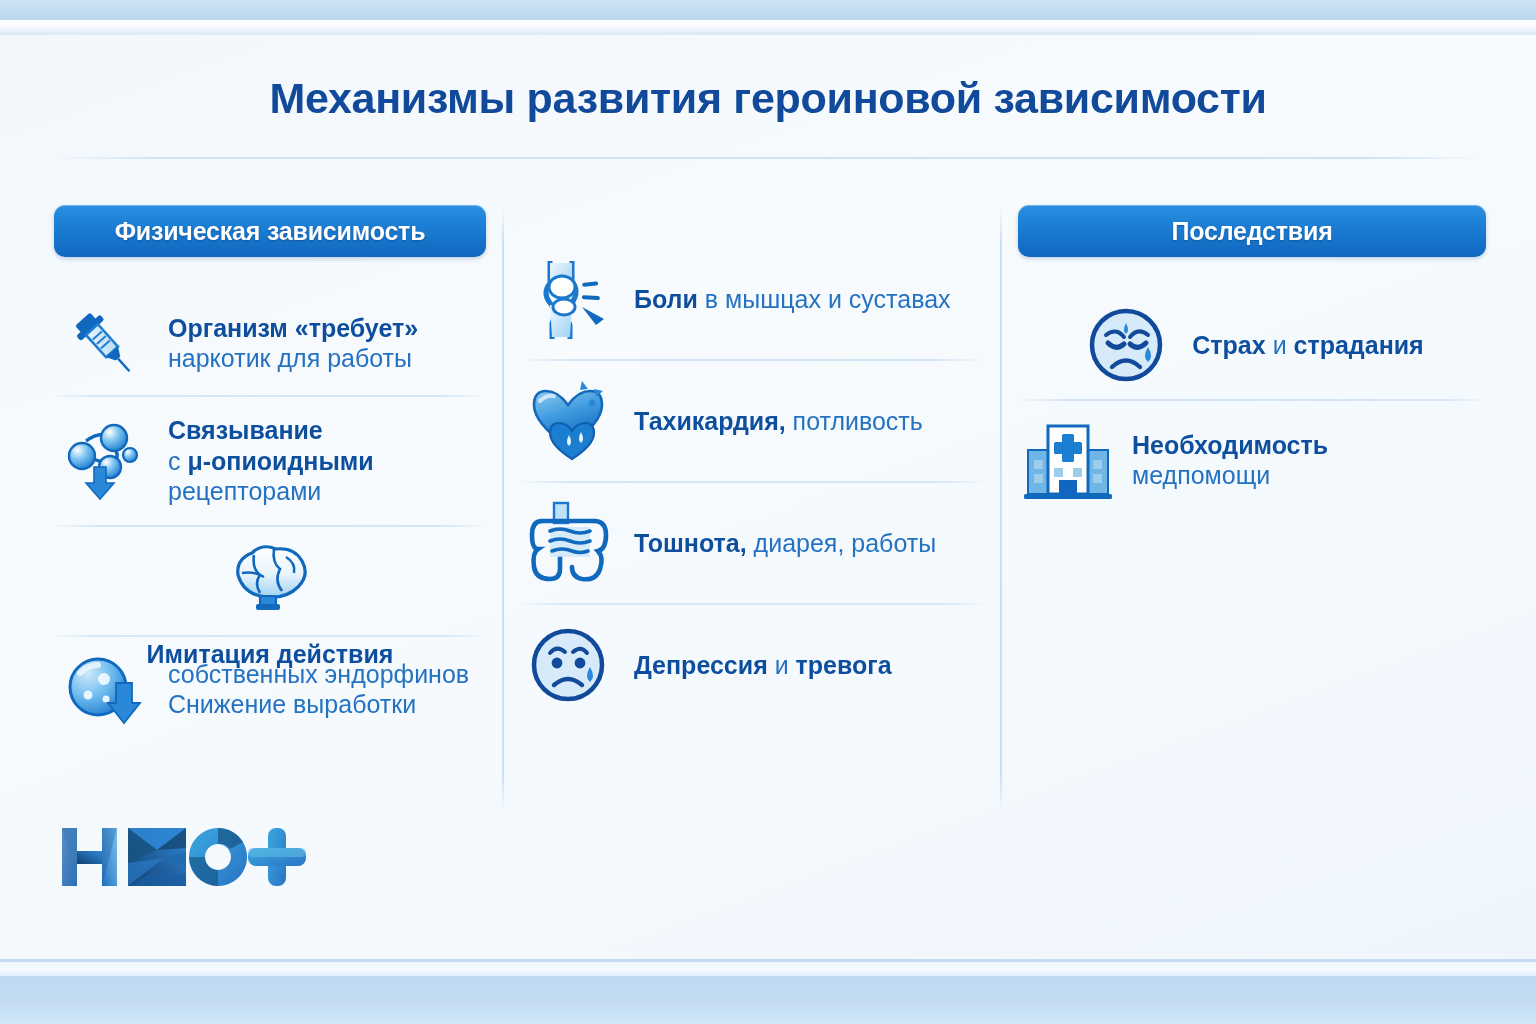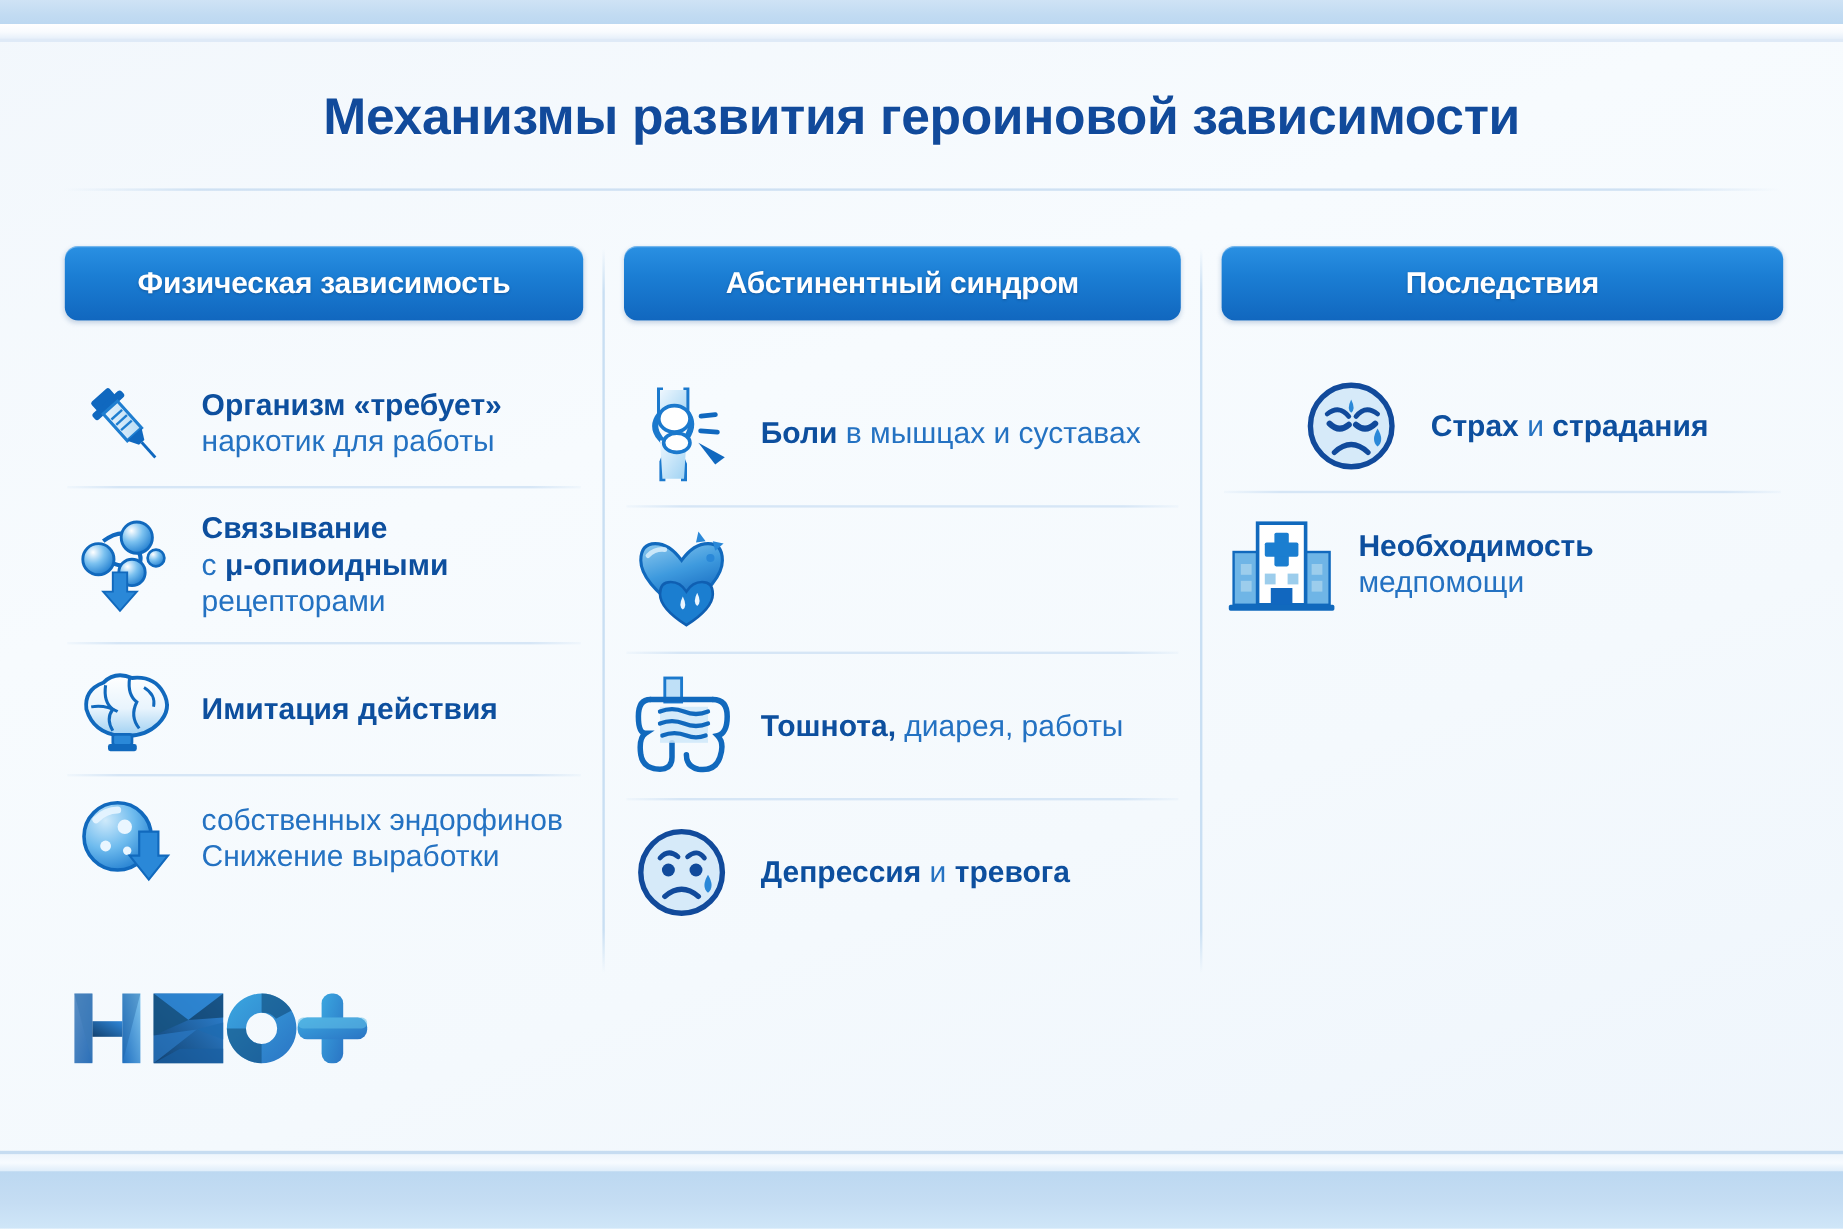--- a/index.html
+++ b/index.html
@@ -66,21 +66,21 @@
   .col-3 { left: 1018px; width: 468px; }
 
   .vdiv {
     position: absolute; top: 2px; width: 2px; height: 604px;
     background: linear-gradient(180deg, rgba(200,222,243,0) 0%, #c9dff3 6%, #c9dff3 94%, rgba(200,222,243,0) 100%);
   }
   .vdiv-a { left: 502px; }
   .vdiv-b { left: 1000px; }
 
   .col-header {
-    height: 62px;
+    height: 52px;
     border-radius: 11px;
     background: linear-gradient(180deg, #2a90e3 0%, #1b7ed4 40%, #1167bf 100%);
     box-shadow: 0 2px 4px rgba(20,70,130,0.22), inset 0 1px 0 rgba(255,255,255,0.35);
     display: flex; align-items: center; justify-content: center;
     color: #ffffff; font-size: 25px; font-weight: bold;
     letter-spacing: -0.2px;
     text-shadow: 0 1px 2px rgba(10,50,100,0.45);
   }
 
   .items { margin-top: 34px; }
@@ -103,21 +103,21 @@
     font-size: 25px;
     line-height: 1.22;
     color: #1a63b8;
   }
   .item-text .b { font-weight: bold; color: #0d4f9e; }
   .item-text .n { font-weight: normal; color: #2472c2; }
 
   
   .c1 .item.i0 { height: 104px; }
   .c1 .item.i1 { height: 128px; }
-  .c1 .item.i2 { height: 108px; }
+  .c1 .item.i2 { height: 108px; flex-direction: column; }
   .c1 .item.i3 { height: 104px; }
   .c2 .item    { height: 120px; }
   .c3 .item.i0 { height: 108px; justify-content: center; }
   .c3 .item.i1 { height: 118px; }
 
   
   .logo {
     position: absolute; left: 58px; top: 818px;
     width: 250px; height: 78px;
   }
@@ -249,21 +249,20 @@
           <div class="item-text">
             <div><span class="n">собственных эндорфинов</span></div>
             <div><span class="n">Снижение выработки</span></div>
           </div>
         </div>
 
       </div>
     </div>
 
     <div class="col col-2 c2">
-      <div class="col-header">Абстинентный синдром</div>
 
       <div class="items">
 
         <div class="item i0">
           <div class="icon-box">
             <svg width="92" height="92" viewBox="0 0 92 92">
               <defs>
                 <linearGradient id="knG" x1="0" y1="0" x2="1" y2="1">
                   <stop offset="0" stop-color="#eef7fe"></stop>
                     <stop offset="1" stop-color="#9ed2f3"></stop>
@@ -303,20 +302,23 @@
               <path d="M16 26 Q22 20 30 21" stroke="#d9eefc" stroke-width="4" fill="none" stroke-linecap="round" opacity="0.85"></path>
               <path d="M48 84 Q26 70 26 58 Q26 48 35 48 Q43 48 48 56 Q53 48 61 48 Q70 48 70 58 Q70 70 48 84 Z" fill="#1b7ed0" stroke="#0f5fb2" stroke-width="2.2"></path>
               <path d="M45 60 Q41 68 45 71 Q49 68 45 60 Z" fill="#eaf6ff"></path>
               <path d="M57 57 Q53 65 57 68 Q61 65 57 57 Z" fill="#eaf6ff"></path>
               <g fill="#2a88d8">
                 <path d="M58 6 L64 14 L56 15 Z"></path>
                 <path d="M70 14 L79 16 L72 22 Z"></path>
                 <circle cx="68" cy="28" r="3.4"></circle>
               </g>
             </svg>
+          </div>
+          <div class="item-text">
+            <div><span class="b">Тахикардия,</span><span class="n"> потливость</span></div>
           </div>
         </div>
 
         <div class="item-sep"></div>
 
         <div class="item i2">
           <div class="icon-box">
             <svg width="92" height="92" viewBox="0 0 92 92">
               <rect x="30" y="6" width="14" height="20" fill="#bfe0f7" stroke="#1b79cd" stroke-width="2.4"></rect>
               <path d="M18 24 Q8 24 8 38 Q8 52 14 52 Q8 56 10 70 Q12 82 26 82 Q36 82 36 72 L36 60" stroke="#1169bd" stroke-width="4.6" fill="none" stroke-linecap="round"></path>

